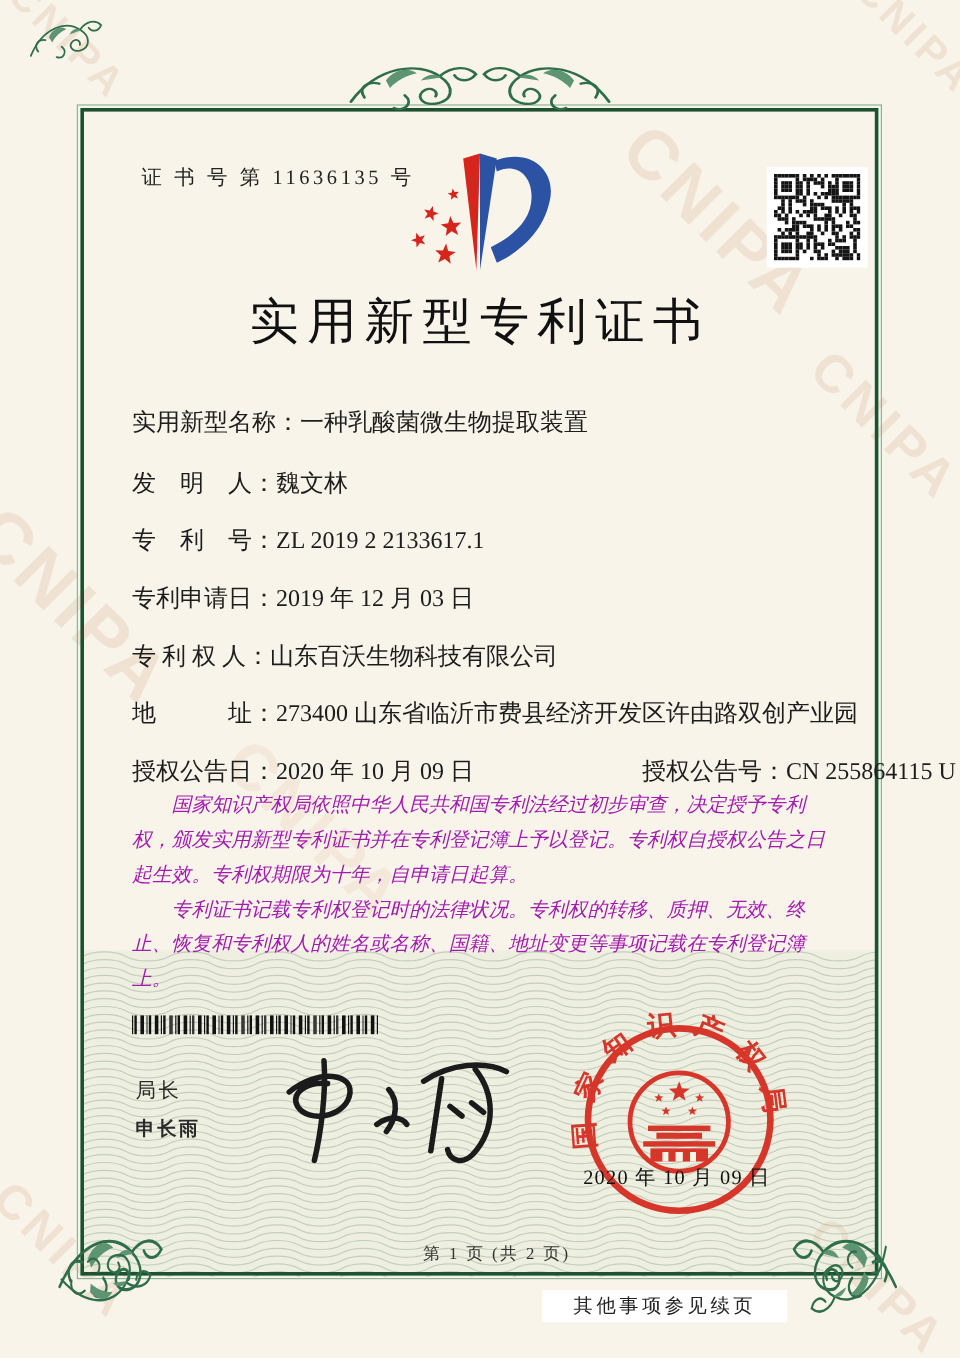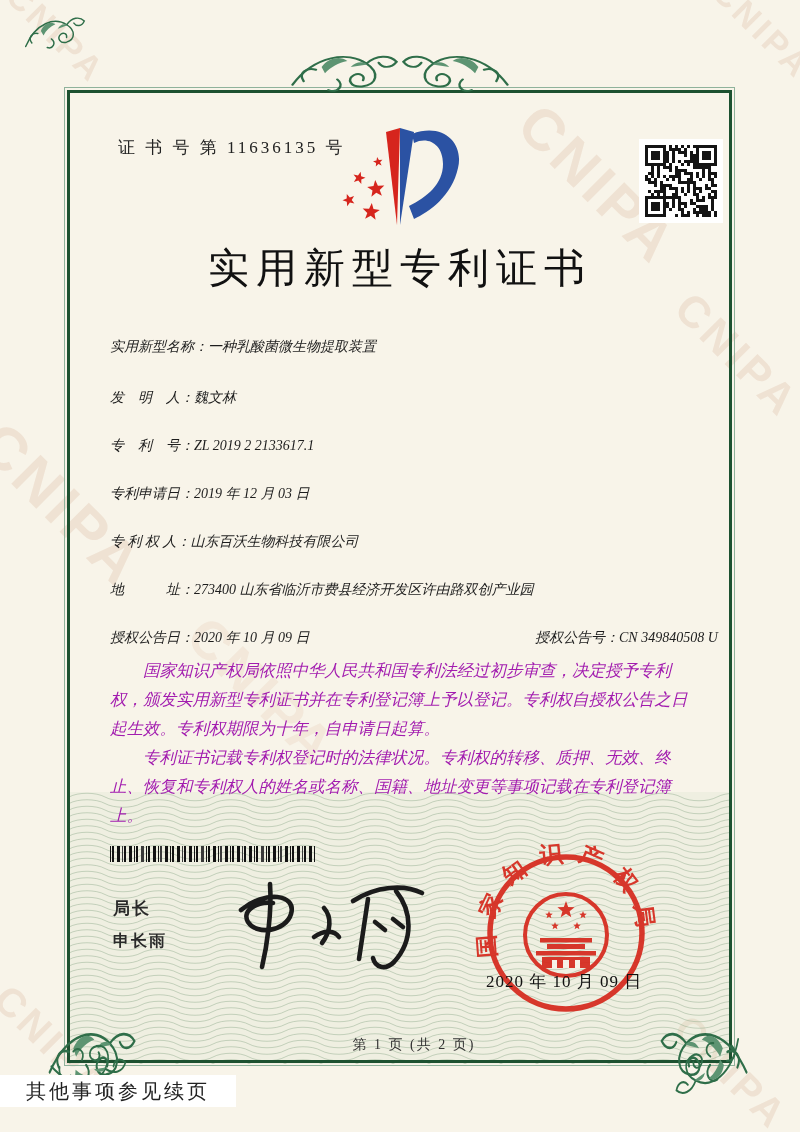--- a/index.html
+++ b/index.html
@@ -24,53 +24,53 @@
     position:absolute;left:2px;top:2px;right:2px;bottom:2px;
     border:3px solid #1d5130;
   }
   .cert-no{
     position:absolute;left:118px;top:136px;font-size:17px;letter-spacing:3px;color:#222;text-align:right;
   }
   .title{
     position:absolute;left:0;top:241px;width:800px;text-align:center;
     font-size:41px;font-weight:400;letter-spacing:7px;color:#111;
   }
-  .field-row{position:absolute;left:110px;width:600px;font-size:14px;white-space:nowrap;font-style:italic;}
+  .field-row{position:absolute;left:110px;width:600px;font-size:20px;white-space:nowrap;}
   .f-label{color:#1d1d1d;}
   .f-value{color:#1d1d1d;}
   .grant-no{position:absolute;left:425px;top:0;}
   .paras{
     position:absolute;left:110px;top:656px;width:584px;
     font-size:16.5px;line-height:29px;color:#a21caf;font-style:italic;
   }
   .paras p{margin:0;text-indent:2em;}
   .waves-wrap{position:absolute;left:69px;top:792px;width:662px;height:272px;
     background:rgba(208,222,198,0.22);}
   .barcode{position:absolute;left:110px;top:846px;width:208px;height:16px;}
   .sig-title{
-    position:absolute;left:113px;top:897px;font-size:17px;font-weight:700;
+    position:absolute;left:113px;top:897px;font-size:17px;font-weight:400;
     font-family:"Liberation Sans","DejaVu Sans",sans-serif;color:#2a2a2a;letter-spacing:2px;
   }
   .sig-name{
     position:absolute;left:113px;top:931px;font-size:16px;font-weight:600;
     font-family:"Liberation Sans","DejaVu Sans",sans-serif;color:#2a2a2a;letter-spacing:2px;
   }
   .signature-svg{position:absolute;left:225px;top:870px;}
   .seal-svg{position:absolute;left:468px;top:843px;}
   .seal-date{
     position:absolute;left:486px;top:970px;width:170px;font-size:17px;color:#111;
     letter-spacing:1px;white-space:nowrap;font-style:normal;
   }
   .page-num{
     position:absolute;left:0;top:1036px;width:800px;text-align:center;font-size:14px;color:#333;
     letter-spacing:2px;
     padding-left:14px;
   }
   .continuation{
-    position:absolute;left:0;top:1078px;width:748px;text-align:left;font-size:20px;color:#222;
+    position:absolute;left:0;top:1078px;width:656px;text-align:right;font-size:16px;color:#222;
   }
   .continuation span{background:#ffffff;padding:5px 26px;letter-spacing:3px;}
   .qr-box{position:absolute;left:639px;top:139px;width:84px;height:84px;background:#fff;}
   .logo-svg{position:absolute;left:326px;top:122px;}
   .orn{position:absolute;pointer-events:none;}
 </style>
 </head>
 <body>
 
 <svg width="0" height="0" style="position:absolute">
@@ -505,21 +505,21 @@
   <span class="f-label">专利申请日：</span><span class="f-value">2019 年 12 月 03 日</span>
 </div>
 <div class="field-row" style="top:533px">
   <span class="f-label">专 利 权 人：</span><span class="f-value">山东百沃生物科技有限公司</span>
 </div>
 <div class="field-row" style="top:581px">
   <span class="f-label">地　　　址：</span><span class="f-value">273400 山东省临沂市费县经济开发区许由路双创产业园</span>
 </div>
 <div class="field-row" style="top:629px">
   <span class="f-label">授权公告日：</span><span class="f-value">2020 年 10 月 09 日</span>
-  <span class="grant-no"><span class="f-label">授权公告号：</span><span class="f-value">CN 349840508 U</span></span>
+  <span class="grant-no"><span class="f-label">授权公告号：</span><span class="f-value">CN 255864115 U</span></span>
 </div>
 
 <div class="paras">
   <p>国家知识产权局依照中华人民共和国专利法经过初步审查，决定授予专利权，颁发实用新型专利证书并在专利登记簿上予以登记。专利权自授权公告之日起生效。专利权期限为十年，自申请日起算。</p>
   <p>专利证书记载专利权登记时的法律状况。专利权的转移、质押、无效、终止、恢复和专利权人的姓名或名称、国籍、地址变更等事项记载在专利登记簿上。</p>
 </div>
 
 <div class="barcode">
   <svg id="bar" width="208" height="16">
       <rect x="0" y="0" width="1" height="16" fill="#121212"></rect>

